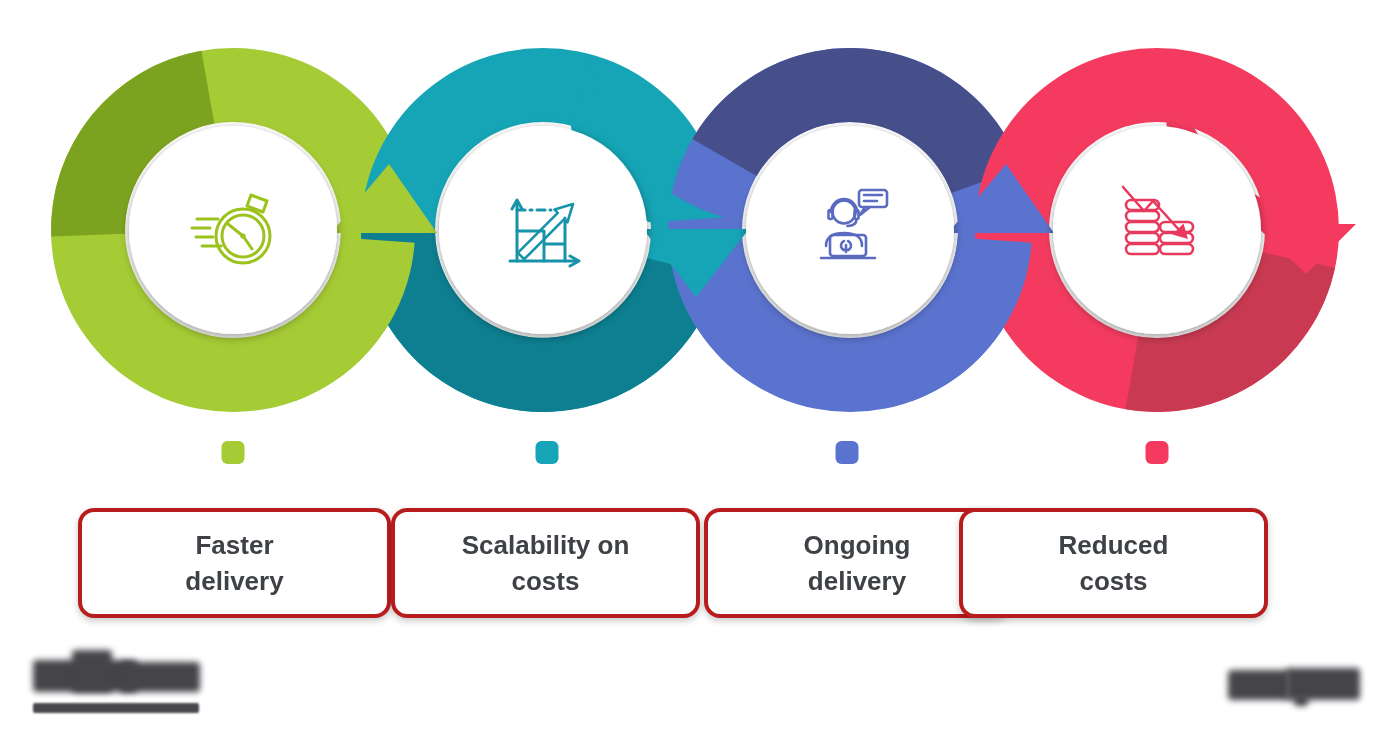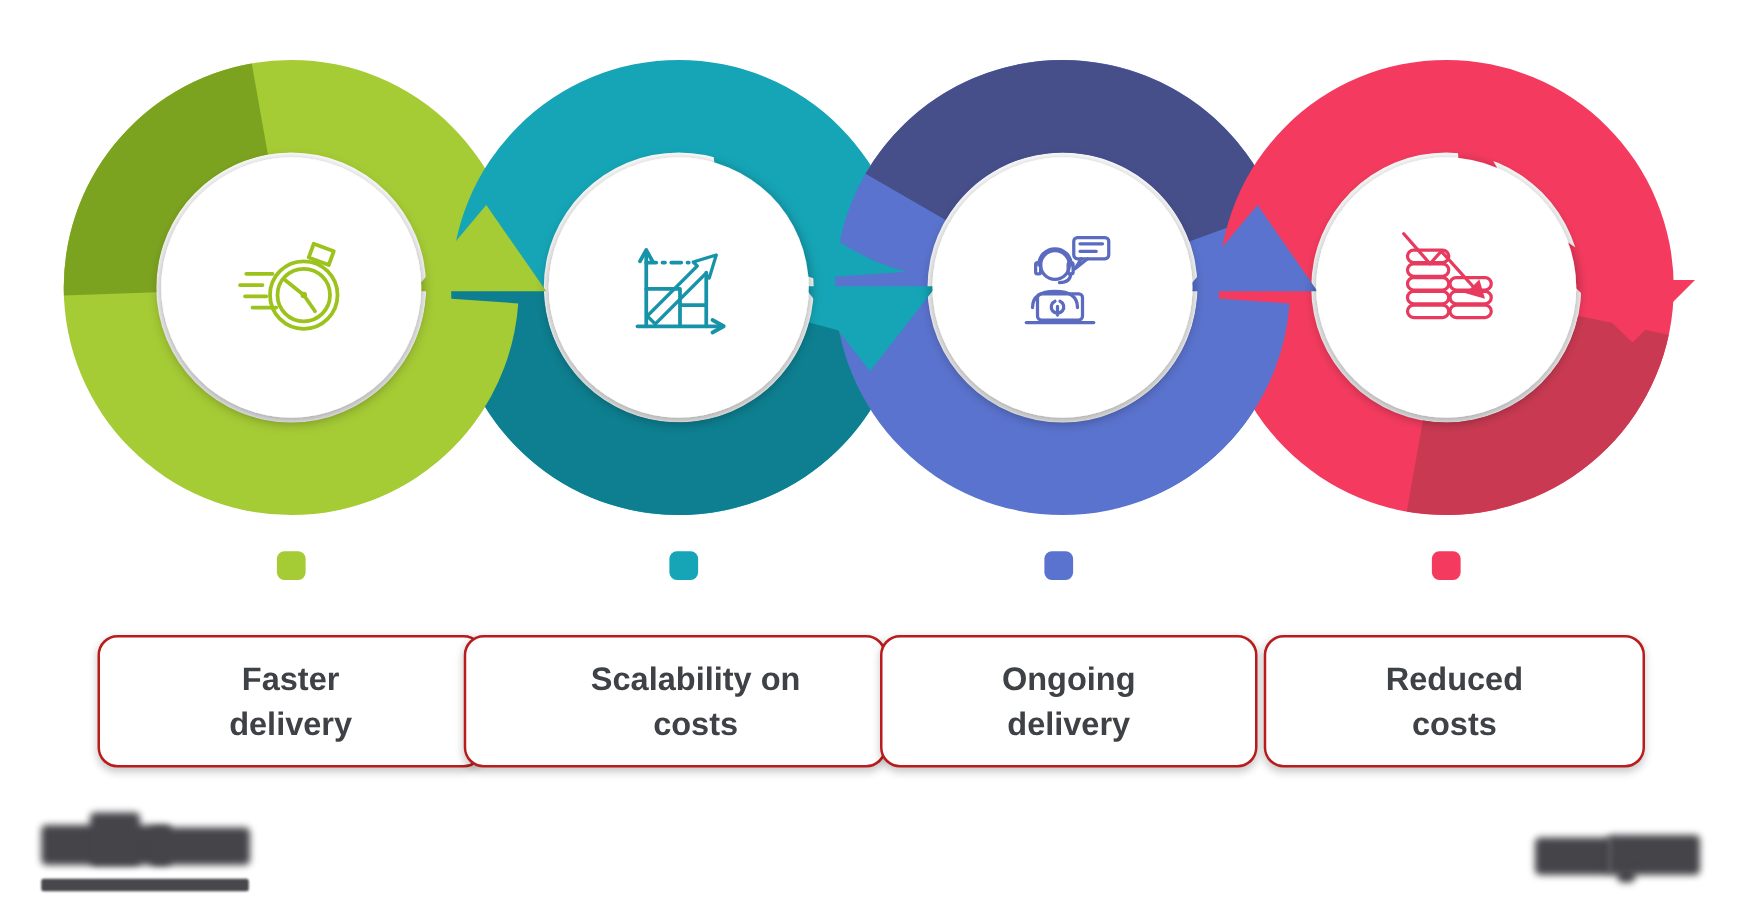--- a/index.html
+++ b/index.html
@@ -1,28 +1,28 @@
 <!DOCTYPE html>
 <html><head>
 <meta charset="utf-8">
 <style>
   html,body{margin:0;padding:0;background:#fff;}
   .canvas{position:relative;width:1400px;height:736px;background:#ffffff;overflow:hidden;
           font-family:"Liberation Sans",sans-serif;}
   .loops-svg{position:absolute;left:0;top:0;}
   .card{position:absolute;top:508px;height:102px;background:#ffffff;
-        border:2px solid #b91c1c;border-radius:16px;
+        border:4px solid #b91c1c;border-radius:16px;
         box-shadow:0 3px 7px rgba(0,0,0,.22);
         display:flex;flex-direction:column;align-items:center;justify-content:center;
         font-size:26px;font-weight:600;color:#3e4145;line-height:36px;text-align:center;}
   .card span{display:block;}
   .card.c1{left:78px;width:305px;}
-  .card.c2{left:371px;width:301px;padding-left:33px;}
+  .card.c2{left:391px;width:301px;}
   .card.c3{left:704px;width:298px;}
-  .card.c4{left:1011px;width:301px;}
+  .card.c4{left:959px;width:301px;}
   
   .blob{position:absolute;background:#444449;filter:blur(3px);border-radius:4px;}
   .lw-a{left:33px;top:660px;width:104px;height:32px;}
   .lw-b{left:72px;top:650px;width:40px;height:42px;}
   .lw-c{left:120px;top:662px;width:80px;height:30px;}
   .lw-bar{position:absolute;left:33px;top:703px;width:166px;height:10px;background:#47474c;
           filter:blur(1px);border-radius:2px;}
   .rw-a{left:1228px;top:670px;width:62px;height:30px;}
   .rw-b{left:1286px;top:668px;width:74px;height:32px;}
   .rw-c{left:1294px;top:694px;width:14px;height:12px;}

